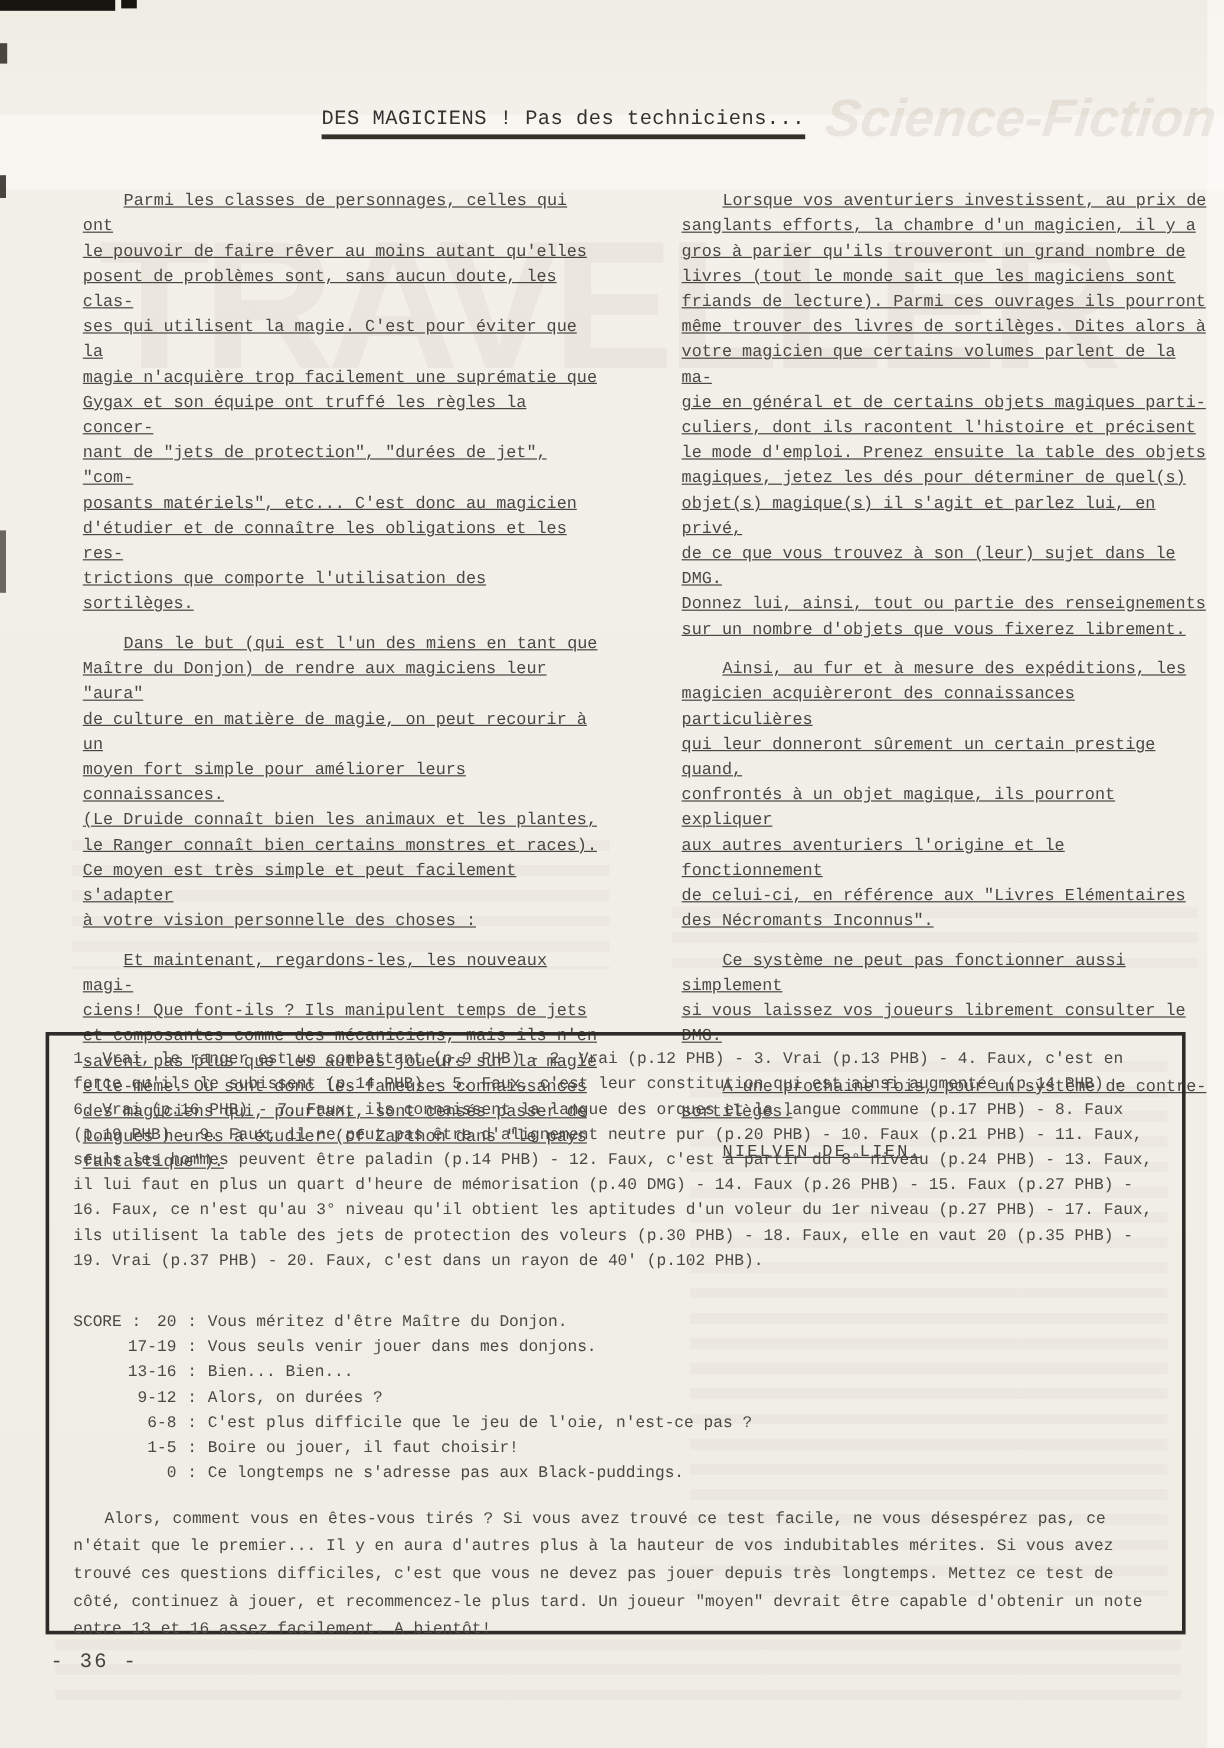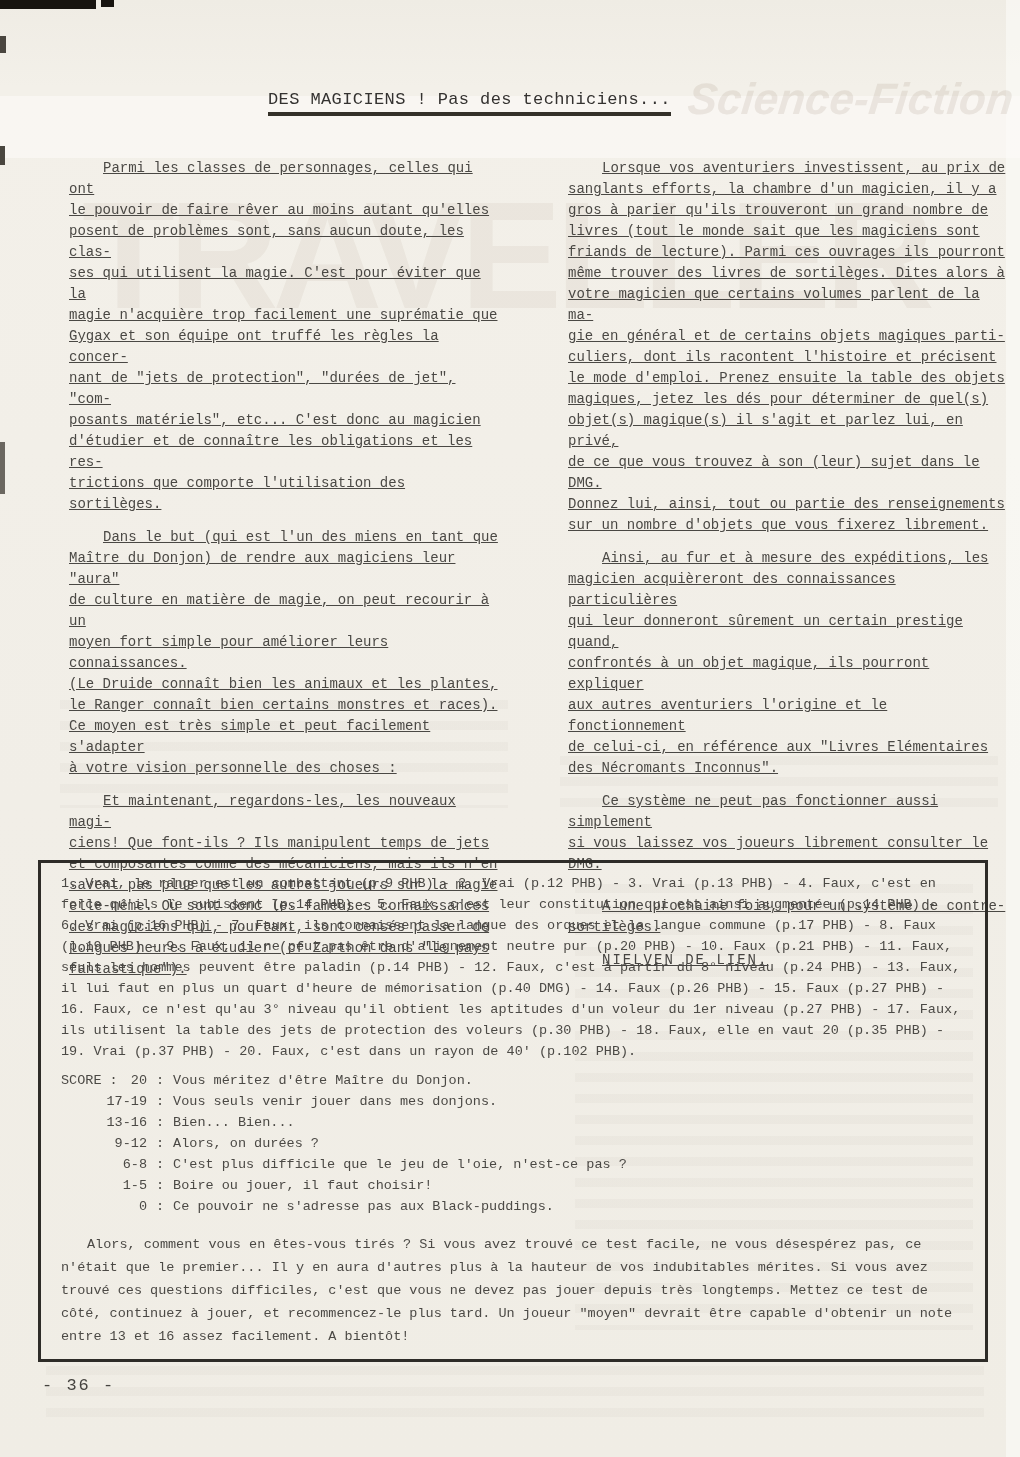--- a/index.html
+++ b/index.html
@@ -68,21 +68,21 @@
     padding-bottom:3px; border-bottom:4px solid #37342d; }
   .head-rule { flex:1; height:4px; background:#35332e; margin:14px 0 0 10px;
     box-shadow:0 -3px 0 rgba(53,51,46,0.25); }
 
   
   .solution-box { position:absolute; left:38px; top:860px;
     width:950px; height:502px; box-sizing:border-box;
     border:3px solid #2e2c28; padding:10px 10px 0 20px;
     font-size:13.5px; line-height:21px; color:#4b4945; }
   .answers { margin:0; white-space:pre-line; }
-  .score-block { position:relative; margin-top:8px; }
+  .score-block { position:relative; margin-top:30px; }
   .score-row { display:flex; }
   .sc-label { position:absolute; left:0; top:0; white-space:nowrap; }
   .sc-range { width:86px; text-align:right; white-space:pre; }
   .sc-colon { padding:0 9px 0 9px; }
   .sc-text  { white-space:nowrap; }
   .closing { margin:16px 0 0 0; white-space:pre-line; text-indent:26px; line-height:23px; }
 
   .page-number { position:absolute; left:42px; top:1376px;
     font-size:17px; letter-spacing:2px; color:#45433f; }
 </style>
@@ -208,21 +208,21 @@
           <span class="sc-text">C'est plus difficile que le jeu de l'oie, n'est-ce pas ?</span>
       </div>
       <div class="score-row">
         <span class="sc-range">1-5</span>
           <span class="sc-colon">:</span>
           <span class="sc-text">Boire ou jouer, il faut choisir!</span>
       </div>
       <div class="score-row">
         <span class="sc-range">0</span>
           <span class="sc-colon">:</span>
-          <span class="sc-text">Ce pouvoir ne s'adresse pas aux Black-puddings.</span>
+          <span class="sc-text">Ce longtemps ne s'adresse pas aux Black-puddings.</span>
       </div>
     </div>
 
     <p class="closing">Alors, comment vous en êtes-vous tirés ? Si vous avez trouvé ce test facile, ne vous désespérez pas, ce
 n'était que le premier... Il y en aura d'autres plus à la hauteur de vos indubitables mérites. Si vous avez
 trouvé ces questions difficiles, c'est que vous ne devez pas jouer depuis très longtemps. Mettez ce test de
 côté, continuez à jouer, et recommencez-le plus tard. Un joueur "moyen" devrait être capable d'obtenir un note
 entre 13 et 16 assez facilement. A bientôt!</p>
   </div>
 

